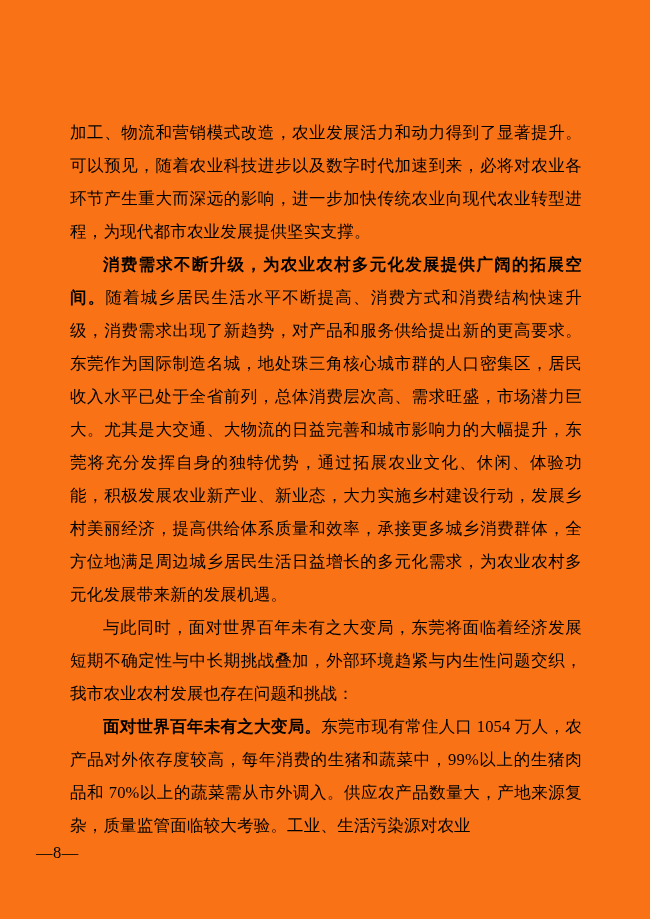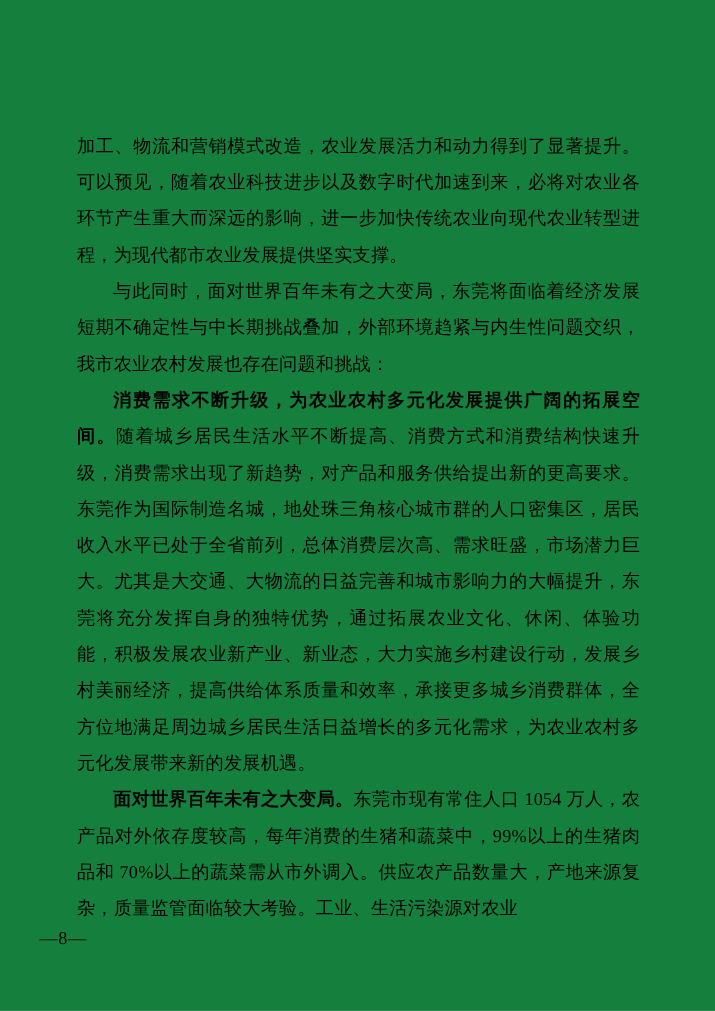--- a/index.html
+++ b/index.html
@@ -4,21 +4,21 @@
 <style>
   html, body {
     margin: 0;
     padding: 0;
     background: #ffffff;
   }
   .page {
     position: relative;
     width: 650px;
     height: 919px;
-    background: #15803d;
+    background: #f97316;
     color: #000000;
     font-family: "Liberation Serif", "DejaVu Serif", serif;
     overflow: hidden;
     box-sizing: border-box;
   }
   .content {
     position: absolute;
     left: 70px;
     top: 116px;
     width: 512px;
@@ -46,18 +46,18 @@
     line-height: 33px;
     letter-spacing: 0.5px;
   }
 </style>
 </head>
 <body>
 
 <div class="page">
   <div class="content" id="paragraphs">
       <p class="">加工、物流和营销模式改造，农业发展活力和动力得到了显著提升。可以预见，随着农业科技进步以及数字时代加速到来，必将对农业各环节产生重大而深远的影响，进一步加快传统农业向现代农业转型进程，为现代都市农业发展提供坚实支撑。</p>
+      <p class="indent"><b class="lead">消费需求不断升级，为农业农村多元化发展提供广阔的拓展空间。</b>随着城乡居民生活水平不断提高、消费方式和消费结构快速升级，消费需求出现了新趋势，对产品和服务供给提出新的更高要求。东莞作为国际制造名城，地处珠三角核心城市群的人口密集区，居民收入水平已处于全省前列，总体消费层次高、需求旺盛，市场潜力巨大。尤其是大交通、大物流的日益完善和城市影响力的大幅提升，东莞将充分发挥自身的独特优势，通过拓展农业文化、休闲、体验功能，积极发展农业新产业、新业态，大力实施乡村建设行动，发展乡村美丽经济，提高供给体系质量和效率，承接更多城乡消费群体，全方位地满足周边城乡居民生活日益增长的多元化需求，为农业农村多元化发展带来新的发展机遇。</p>
       <p class="indent">与此同时，面对世界百年未有之大变局，东莞将面临着经济发展短期不确定性与中长期挑战叠加，外部环境趋紧与内生性问题交织，我市农业农村发展也存在问题和挑战：</p>
-      <p class="indent"><b class="lead">消费需求不断升级，为农业农村多元化发展提供广阔的拓展空间。</b>随着城乡居民生活水平不断提高、消费方式和消费结构快速升级，消费需求出现了新趋势，对产品和服务供给提出新的更高要求。东莞作为国际制造名城，地处珠三角核心城市群的人口密集区，居民收入水平已处于全省前列，总体消费层次高、需求旺盛，市场潜力巨大。尤其是大交通、大物流的日益完善和城市影响力的大幅提升，东莞将充分发挥自身的独特优势，通过拓展农业文化、休闲、体验功能，积极发展农业新产业、新业态，大力实施乡村建设行动，发展乡村美丽经济，提高供给体系质量和效率，承接更多城乡消费群体，全方位地满足周边城乡居民生活日益增长的多元化需求，为农业农村多元化发展带来新的发展机遇。</p>
       <p class="indent"><b class="lead">面对世界百年未有之大变局。</b>东莞市现有常住人口 1054 万人，农产品对外依存度较高，每年消费的生猪和蔬菜中，99%以上的生猪肉品和 70%以上的蔬菜需从市外调入。供应农产品数量大，产地来源复杂，质量监管面临较大考验。工业、生活污染源对农业</p>
     </div>
   <div class="page-number">—8—</div>
 </div>
 
 </body></html>

